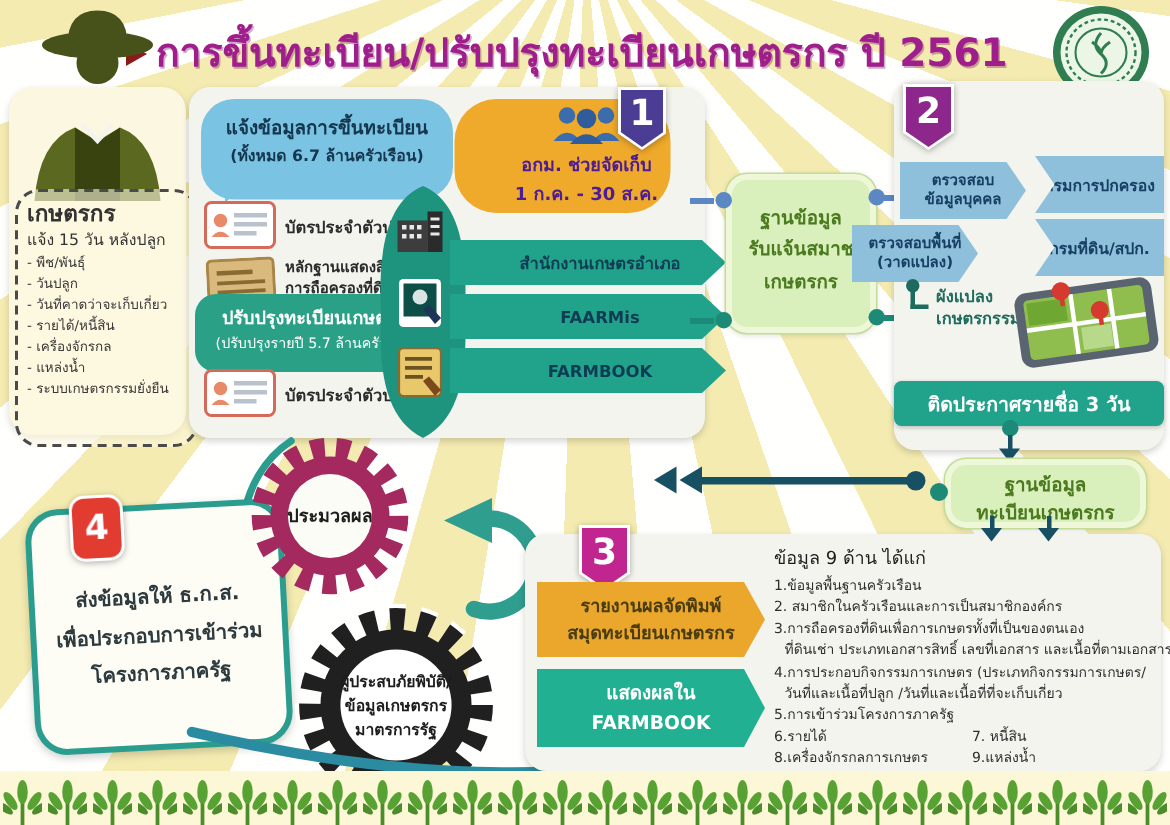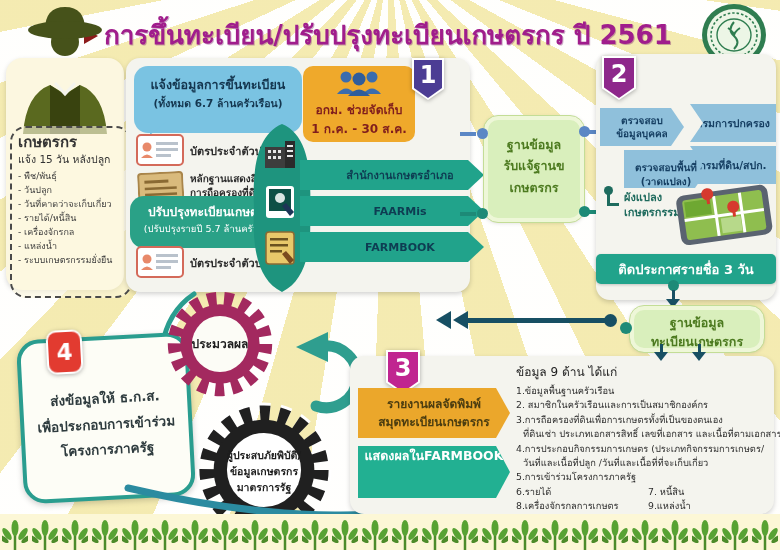--- a/index.html
+++ b/index.html
@@ -9,21 +9,21 @@
     background-image:repeating-conic-gradient(from 0deg at 50% -8%, rgba(255,255,255,.95) 0 7deg, rgba(243,233,170,.85) 7deg 14deg);}
   .abs{position:absolute;}
   .card{background:#f4f4ee;border-radius:14px;box-shadow:0 2px 5px rgba(0,0,0,.18);}
   .title{color:#a01d8c;font-weight:bold;font-size:26px;text-shadow:1px 1px 0 rgba(109,18,96,.35);white-space:nowrap;}
   .dashed-box{border:2px dashed #4a4a4a;border-radius:16px;background:rgba(253,248,224,.6);padding:5px 6px;}
   .farm-head{font-size:15px;font-weight:bold;color:#333;line-height:1.2;}
   .farm-sub{font-size:10.5px;color:#333;margin-bottom:2px;}
   .farm-item{font-size:9px;color:#3a3a3a;line-height:1.55;white-space:nowrap;}
   .bubble-blue{background:#7ac3e2;border-radius:14px;color:#14364f;text-align:center;padding-top:9px;}
   .bubble-green{background:#2aa187;border-radius:14px;color:#fff;text-align:center;padding-top:6px;}
-  .bubble-orange{background:#efa92b;border-radius:10px;text-align:center;color:#7f1d1d;}
+  .bubble-orange{background:#efa92b;border-radius:28px;text-align:center;color:#4c1d95;padding-left:32px;}
   .tri{width:0;height:0;}
   .doc-label{font-size:11px;color:#2b2b2b;font-weight:bold;}
   .doc-label-sm{font-size:10px;color:#2b2b2b;line-height:1.4;font-weight:bold;}
   .chan-arrow{background:#21a38b;color:#0e3c52;font-weight:bold;font-size:11px;
     display:flex;align-items:center;justify-content:center;
     clip-path:polygon(0 0, calc(100% - 16px) 0, 100% 50%, calc(100% - 16px) 100%, 0 100%);padding-left:16px;}
   .green-box{background:#d9efbc;border:4px solid #eef7d8;outline:1px solid #c3dd96;border-radius:14px;
     color:#4c7a1f;font-weight:bold;text-align:center;box-shadow:0 1px 4px rgba(0,0,0,.15);}
   .dot{border-radius:50%;}
   .badge{filter:drop-shadow(0 1px 2px rgba(0,0,0,.3));}
@@ -41,21 +41,21 @@
   .gear-label{font-weight:bold;color:#1d1d1d;text-align:center;}
   .step4-card{background:#fdfdf6;border:4px solid #2a9d8f;border-radius:22px;transform:rotate(-3deg);
     box-shadow:0 2px 6px rgba(0,0,0,.2);text-align:center;}
   .step4-lines{margin-top:46px;font-size:13.5px;font-weight:bold;color:#2e3b3e;line-height:1.9;}
   .badge4{background:#fff;border-radius:10px;}
   .badge4-in{position:absolute;left:2px;top:2px;right:2px;bottom:2px;background:#e23b30;border-radius:8px;
     display:flex;align-items:center;justify-content:center;color:#fff;font-weight:bold;font-size:23px;}
   .orange-box{background:#eba72b;clip-path:polygon(0 0, calc(100% - 14px) 0, 100% 50%, calc(100% - 14px) 100%, 0 100%);
     color:#4a3c10;font-weight:bold;font-size:12px;line-height:1.5;display:flex;flex-direction:column;justify-content:center;text-align:center;}
   .teal-box{background:#22b092;clip-path:polygon(0 0, calc(100% - 14px) 0, 100% 50%, calc(100% - 14px) 100%, 0 100%);
-    color:#fff;font-weight:bold;font-size:12.5px;line-height:1.6;display:flex;flex-direction:row;justify-content:center;text-align:center;}
+    color:#fff;font-weight:bold;font-size:12.5px;line-height:1.6;display:flex;flex-direction:column;justify-content:center;text-align:center;}
   .data-head{font-size:12px;font-weight:normal;color:#1d1d1d;margin-bottom:3px;}
   .data-line{font-size:9.3px;color:#2e2e2e;line-height:1.55;white-space:nowrap;}
   .data-line.ind{padding-left:7px;}
   .pair-row{display:flex;font-size:9.3px;color:#2e2e2e;line-height:1.55;}
   .pair-row span:first-child{width:132px;}
   .vline{background:#174f63;}
   .down-head{width:0;height:0;border-left:7px solid transparent;border-right:7px solid transparent;border-top:9px solid #174f63;}
   .left-head{width:0;height:0;border-top:9px solid transparent;border-bottom:9px solid transparent;border-right:15px solid #174f63;}
   .plants{position:absolute;left:0;right:0;bottom:0;height:36px;background:#fcf7d6;
     display:flex;justify-content:space-around;align-items:flex-end;}
@@ -94,21 +94,21 @@
     <div class="farm-item">- วันปลูก</div>
     <div class="farm-item">- วันที่คาดว่าจะเก็บเกี่ยว</div>
     <div class="farm-item">- รายได้/หนี้สิน</div>
     <div class="farm-item">- เครื่องจักรกล</div>
     <div class="farm-item">- แหล่งน้ำ</div>
     <div class="farm-item">- ระบบเกษตรกรรมยั่งยืน</div>
   </div>
 
   <div class="abs card" style="left:126px;top:58px;width:344px;height:234px;"></div>
 
-  <div class="abs bubble-blue" style="left:134px;top:66px;width:168px;height:58px;">
+  <div class="abs bubble-blue" style="left:134px;top:66px;width:168px;height:58px;border-radius:22px;">
     <div style="font-size:12.5px;font-weight:bold;">แจ้งข้อมูลการขึ้นทะเบียน</div>
     <div style="font-size:10.5px;font-weight:bold;">(ทั้งหมด 6.7 ล้านครัวเรือน)</div>
   </div>
   <div class="abs tri" style="left:150px;top:122px;border-top:13px solid #7ac3e2;border-right:16px solid transparent;"></div>
 
   <svg class="abs" style="left:136px;top:134px;" width="48" height="32" viewBox="0 0 48 32">
     <rect x="1" y="1" width="46" height="30" rx="4" fill="#fff" stroke="#d46a5a" stroke-width="2"></rect>
     <circle cx="11" cy="13" r="4.5" fill="#e8896a"></circle>
     <path d="M5 24 q6 -7 12 0 z" fill="#e8896a"></path>
     <rect x="20" y="8" width="22" height="3" fill="#b9c2cc"></rect>
@@ -199,39 +199,39 @@
   <div class="abs chan-arrow" style="left:300px;top:160px;width:168px;height:30px;">สำนักงานเกษตรอำเภอ</div>
   <div class="abs chan-arrow" style="left:300px;top:196px;width:168px;height:30px;">FAARMis</div>
   <div class="abs chan-arrow" style="left:300px;top:232px;width:168px;height:30px;">FARMBOOK</div>
 
   <div class="abs dot" style="left:460px;top:132px;width:16px;height:4px;background:#5b87c5;border-radius:0;"></div>
   <div class="abs dot" style="left:588px;top:130px;width:14px;height:4px;background:#5b87c5;border-radius:0;"></div>
   <div class="abs dot" style="left:460px;top:212px;width:16px;height:4px;background:#1d8a77;border-radius:0;"></div>
   <div class="abs dot" style="left:588px;top:210px;width:14px;height:4px;background:#1d8a77;border-radius:0;"></div>
   <div class="abs green-box" style="left:484px;top:116px;width:100px;height:106px;font-size:12.5px;padding-top:14px;box-sizing:border-box;line-height:1.7;">
     <div>ฐานข้อมูล</div>
-    <div>รับแจ้ฐานข</div>
+    <div>รับแจ้นสมาช</div>
     <div>เกษตรกร</div>
   </div>
   <div class="abs dot" style="left:477px;top:128px;width:11px;height:11px;background:#5b87c5;"></div>
   <div class="abs dot" style="left:579px;top:126px;width:11px;height:11px;background:#5b87c5;"></div>
   <div class="abs dot" style="left:477px;top:208px;width:11px;height:11px;background:#1d8a77;"></div>
   <div class="abs dot" style="left:579px;top:206px;width:11px;height:11px;background:#1d8a77;"></div>
 
   <div class="abs card" style="left:596px;top:54px;width:180px;height:246px;"></div>
   <div class="abs badge" style="left:602px;top:56px;width:34px;height:44px;">
     <div class="b-outer"></div>
     <div class="b-inner" style="background:#8e278b;">2</div>
   </div>
   <div class="abs hex-left" style="left:600px;top:108px;width:84px;height:38px;">
     <div>ตรวจสอบ</div>
     <div>ข้อมูลบุคคล</div>
   </div>
   <div class="abs hex-right" style="left:690px;top:104px;width:86px;height:38px;">กรมการปกครอง</div>
-  <div class="abs hex-left" style="left:624px;top:150px;width:84px;height:38px;justify-content:flex-end;">
+  <div class="abs hex-left" style="left:568px;top:150px;width:84px;height:38px;">
     <div>ตรวจสอบพื้นที่</div>
     <div>(วาดแปลง)</div>
   </div>
   <div class="abs hex-right" style="left:690px;top:146px;width:86px;height:38px;">กรมที่ดิน/สปก.</div>
 
   <div class="abs dot" style="left:604px;top:186px;width:9px;height:9px;background:#1d6b5e;"></div>
   <div class="abs" style="left:607px;top:192px;width:3px;height:14px;background:#1d6b5e;"></div>
   <div class="abs" style="left:607px;top:203px;width:12px;height:3px;background:#1d6b5e;"></div>
   <div class="abs" style="left:624px;top:190px;font-size:11px;font-weight:bold;color:#1f6b5e;line-height:1.4;">
     <div>ผังแปลง</div>

